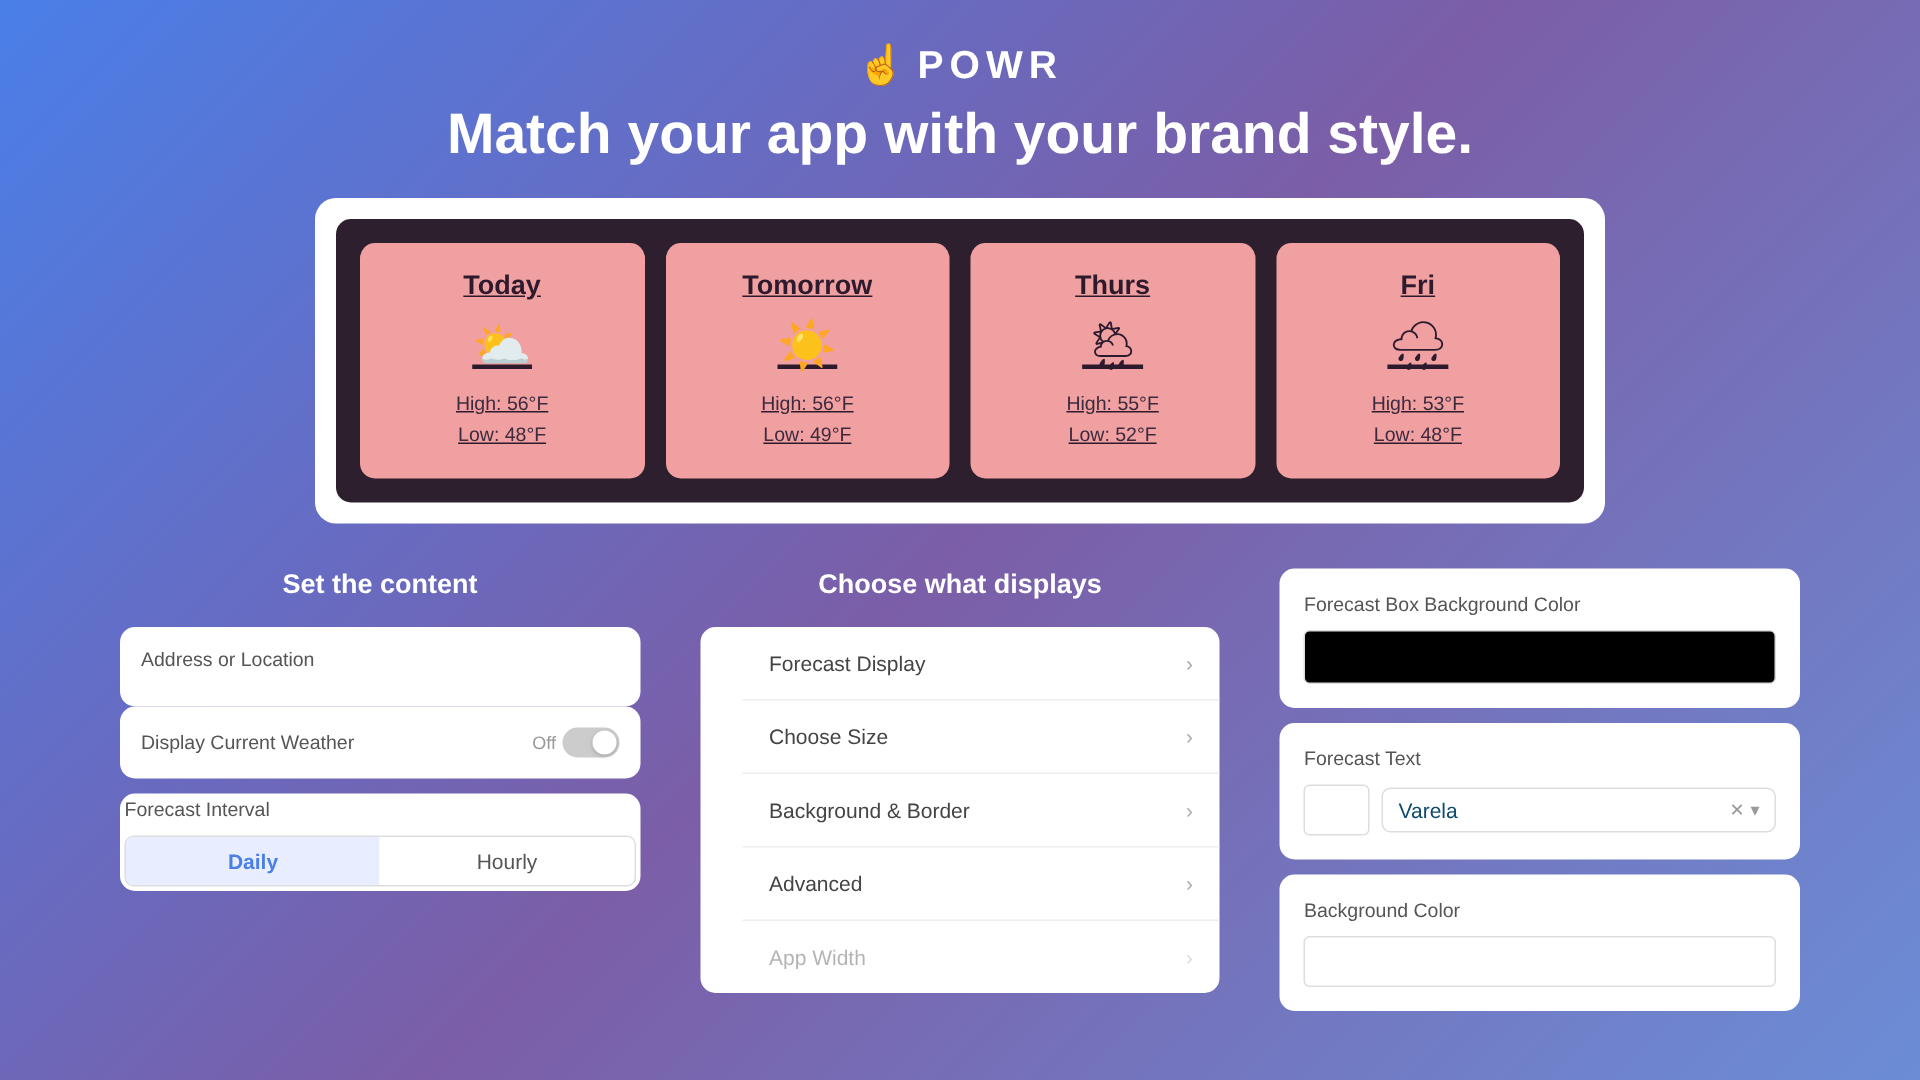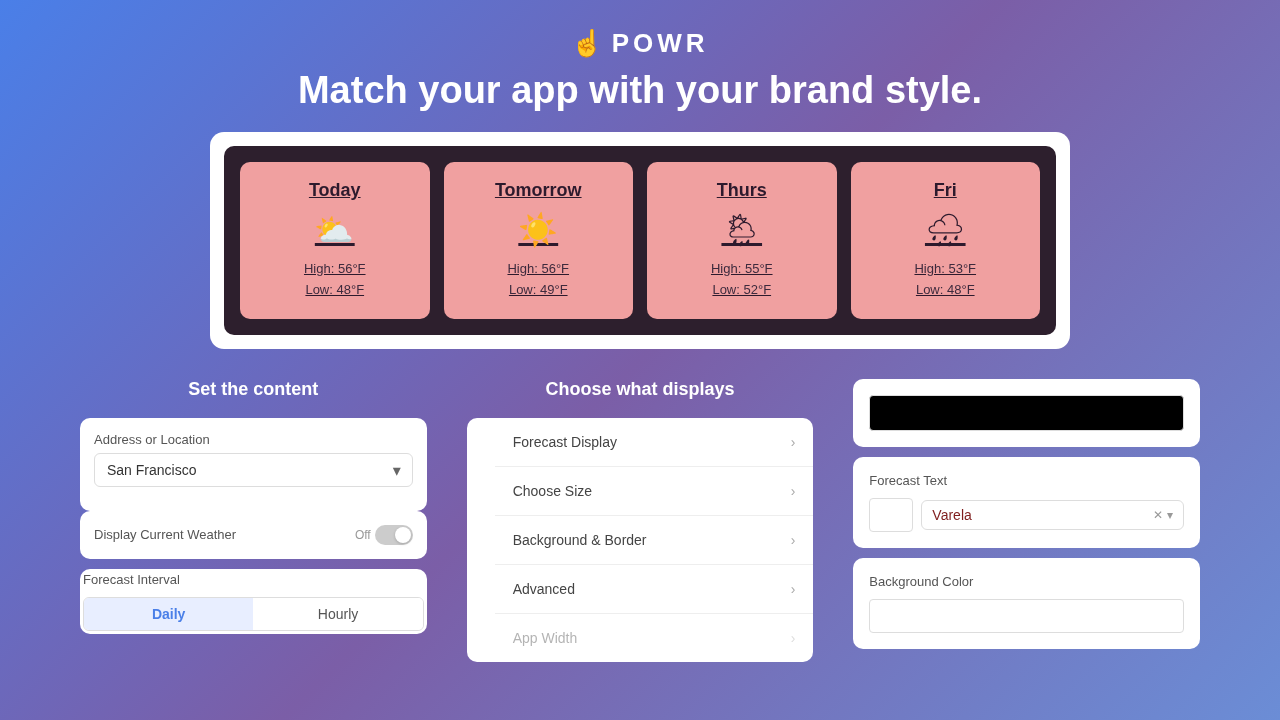--- a/index.html
+++ b/index.html
@@ -288,21 +288,21 @@
       display: flex;
       align-items: center;
       border: 1px solid #ddd;
       border-radius: 6px;
       padding: 6px 10px;
       background: white;
     }
     .font-select-text {
       flex: 1;
       font-size: 14px;
-      color: #7f1d1d;
+      color: #0c4a6e;
     }
     .font-select-x {
       color: #999;
       font-size: 12px;
       cursor: pointer;
       margin-right: 4px;
     }
     .font-select-arrow {
       color: #999;
       font-size: 12px;
@@ -379,23 +379,20 @@
 </div>
 
 <div class="bottom-section">
 
   <div class="panel">
     <div class="panel-title">Set the content</div>
 
     <div class="content-panel">
       <div class="field-group">
         <div class="field-label">Address or Location</div>
-        <div class="select-wrapper">
-          <select><option>San Francisco</option></select>
-        </div>
       </div>
     </div>
 
     <div class="toggle-row">
       <div class="toggle-label">Display Current Weather</div>
       <div class="toggle-wrapper">
         <span class="toggle-off-text">Off</span>
         <div class="toggle"></div>
       </div>
     </div>
@@ -431,20 +428,21 @@
       <div class="menu-item menu-item-faded">
         <span class="menu-item-label">App Width</span>
         <span class="menu-item-arrow">›</span>
       </div>
     </div>
   </div>
 
   <div class="panel">
 
     <div class="edit-card">
+      <div class="edit-card-label">Forecast Box Background Color</div>
       <div class="color-swatch-black"></div>
     </div>
 
     <div class="edit-card">
       <div class="edit-card-label">Forecast Text</div>
       <div class="font-row">
         <div class="color-swatch-white"></div>
         <div class="font-select-wrapper">
           <span class="font-select-text">Varela</span>
           <span class="font-select-x">✕</span>

